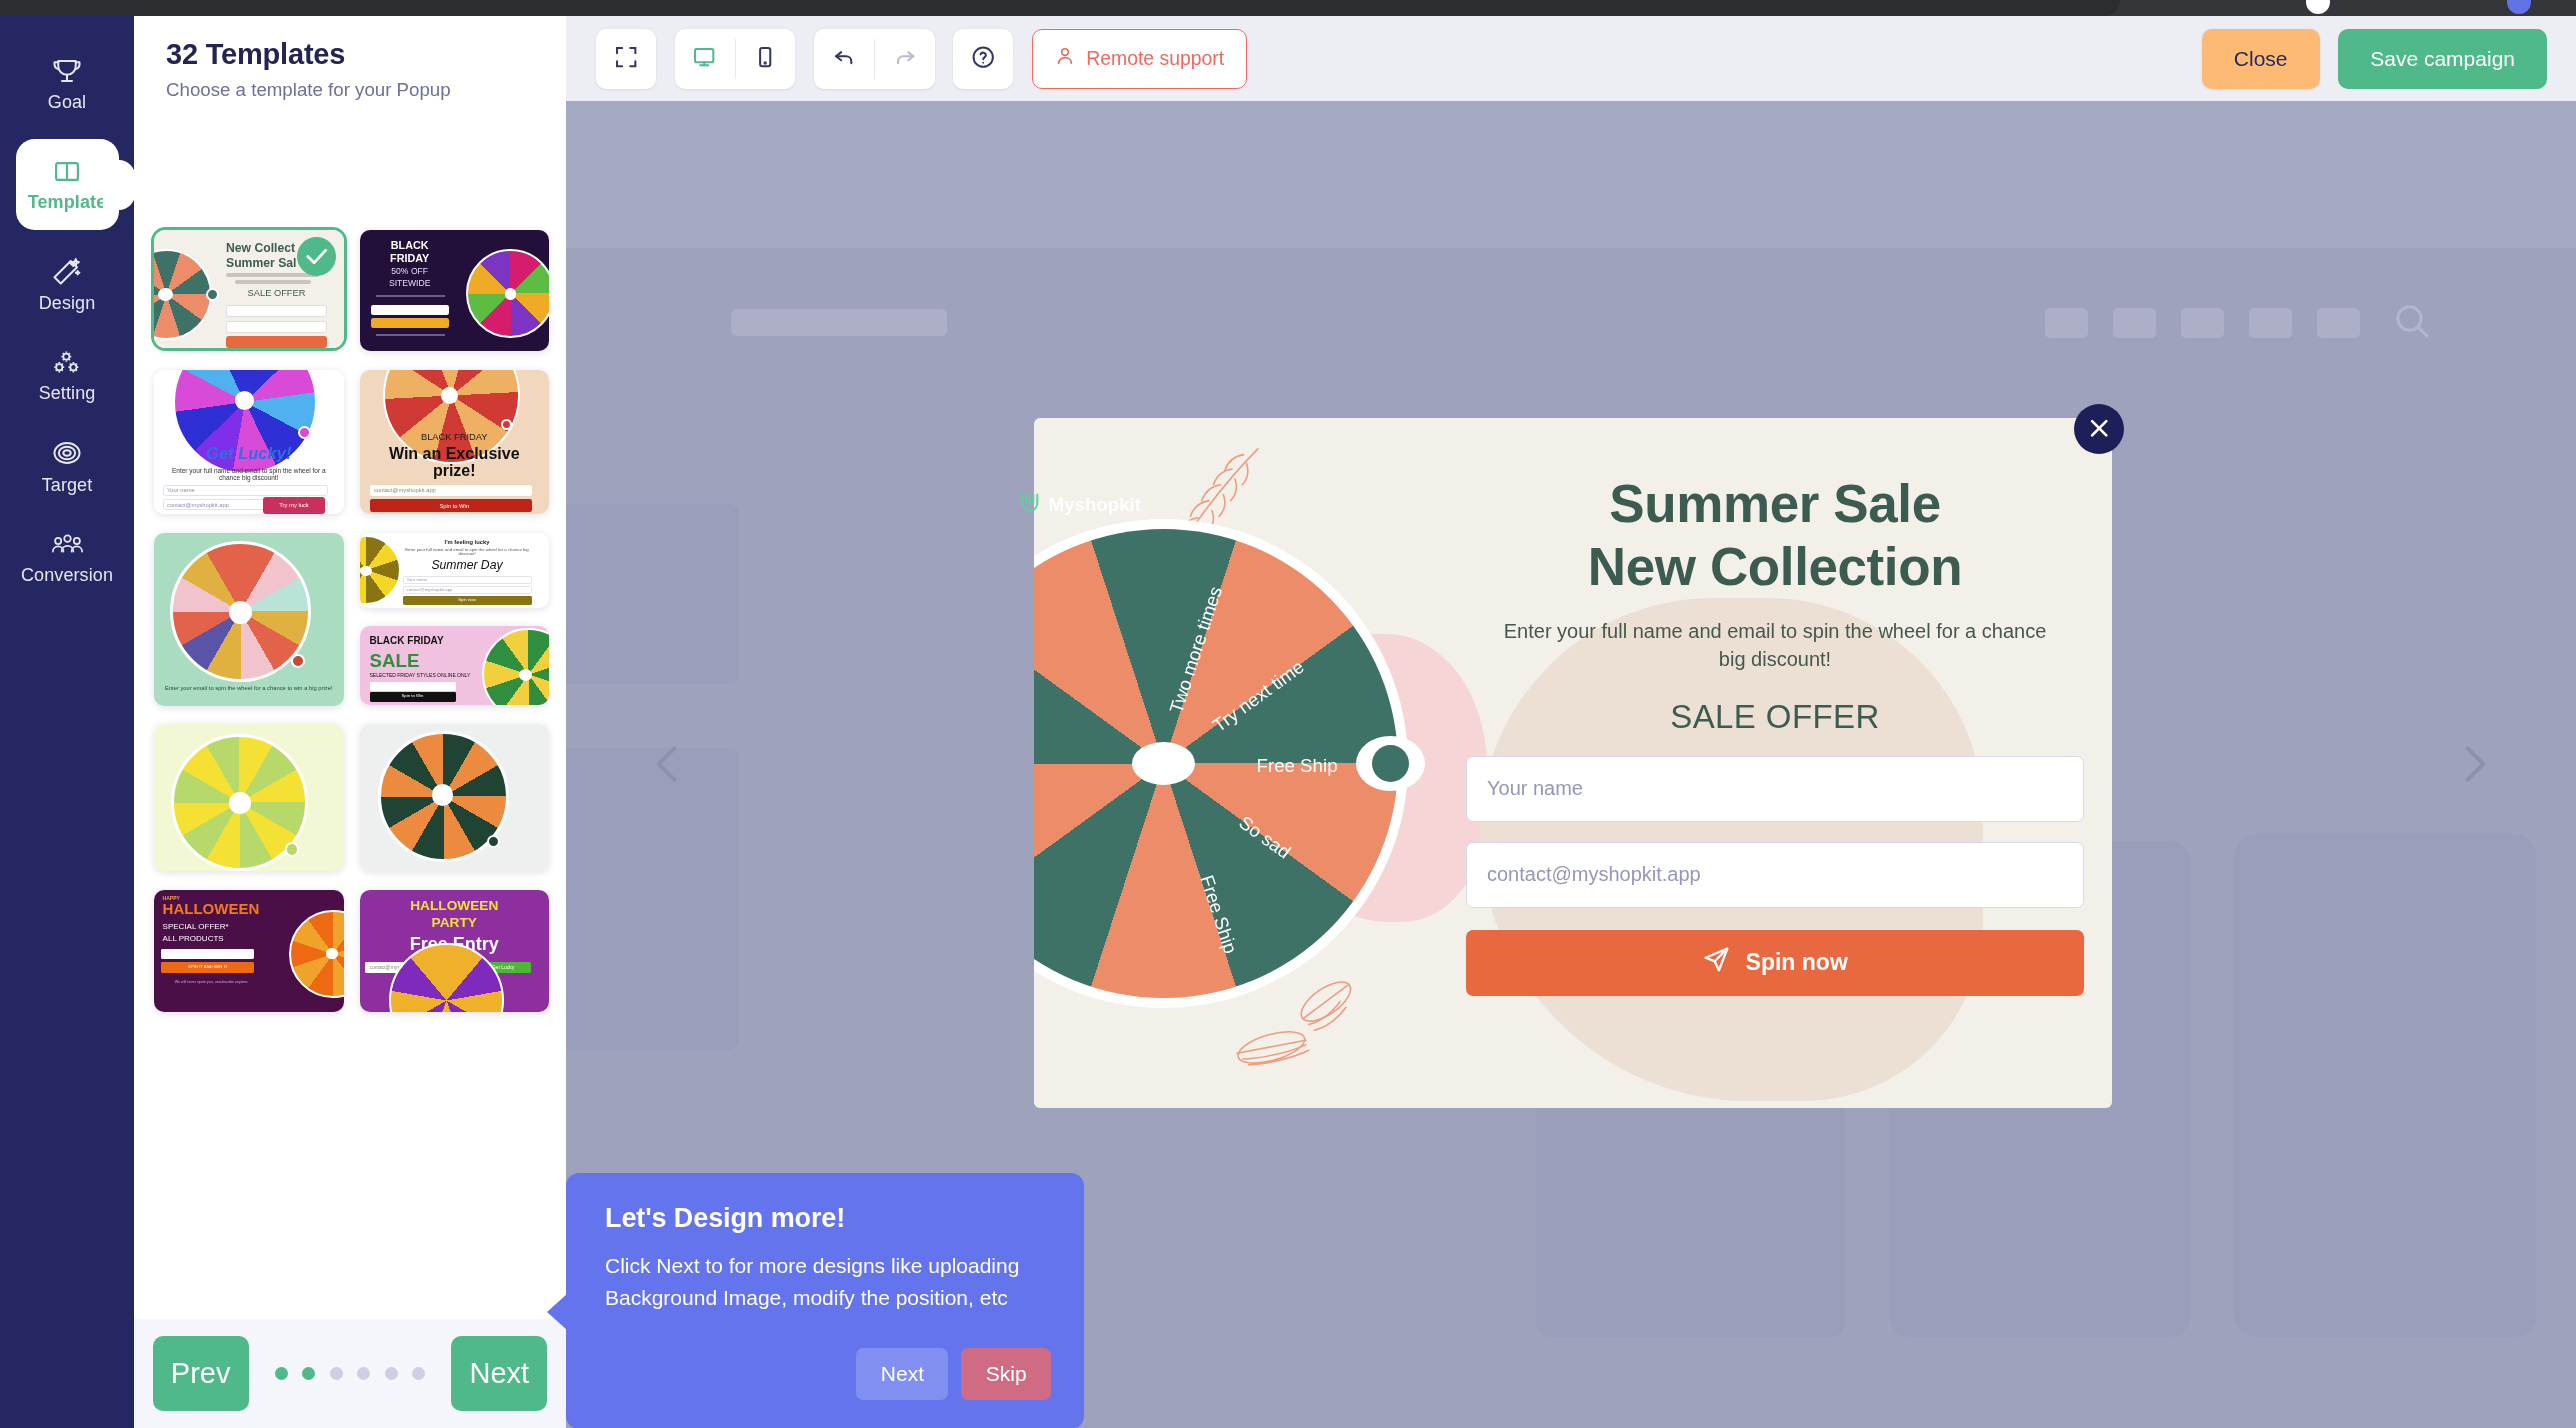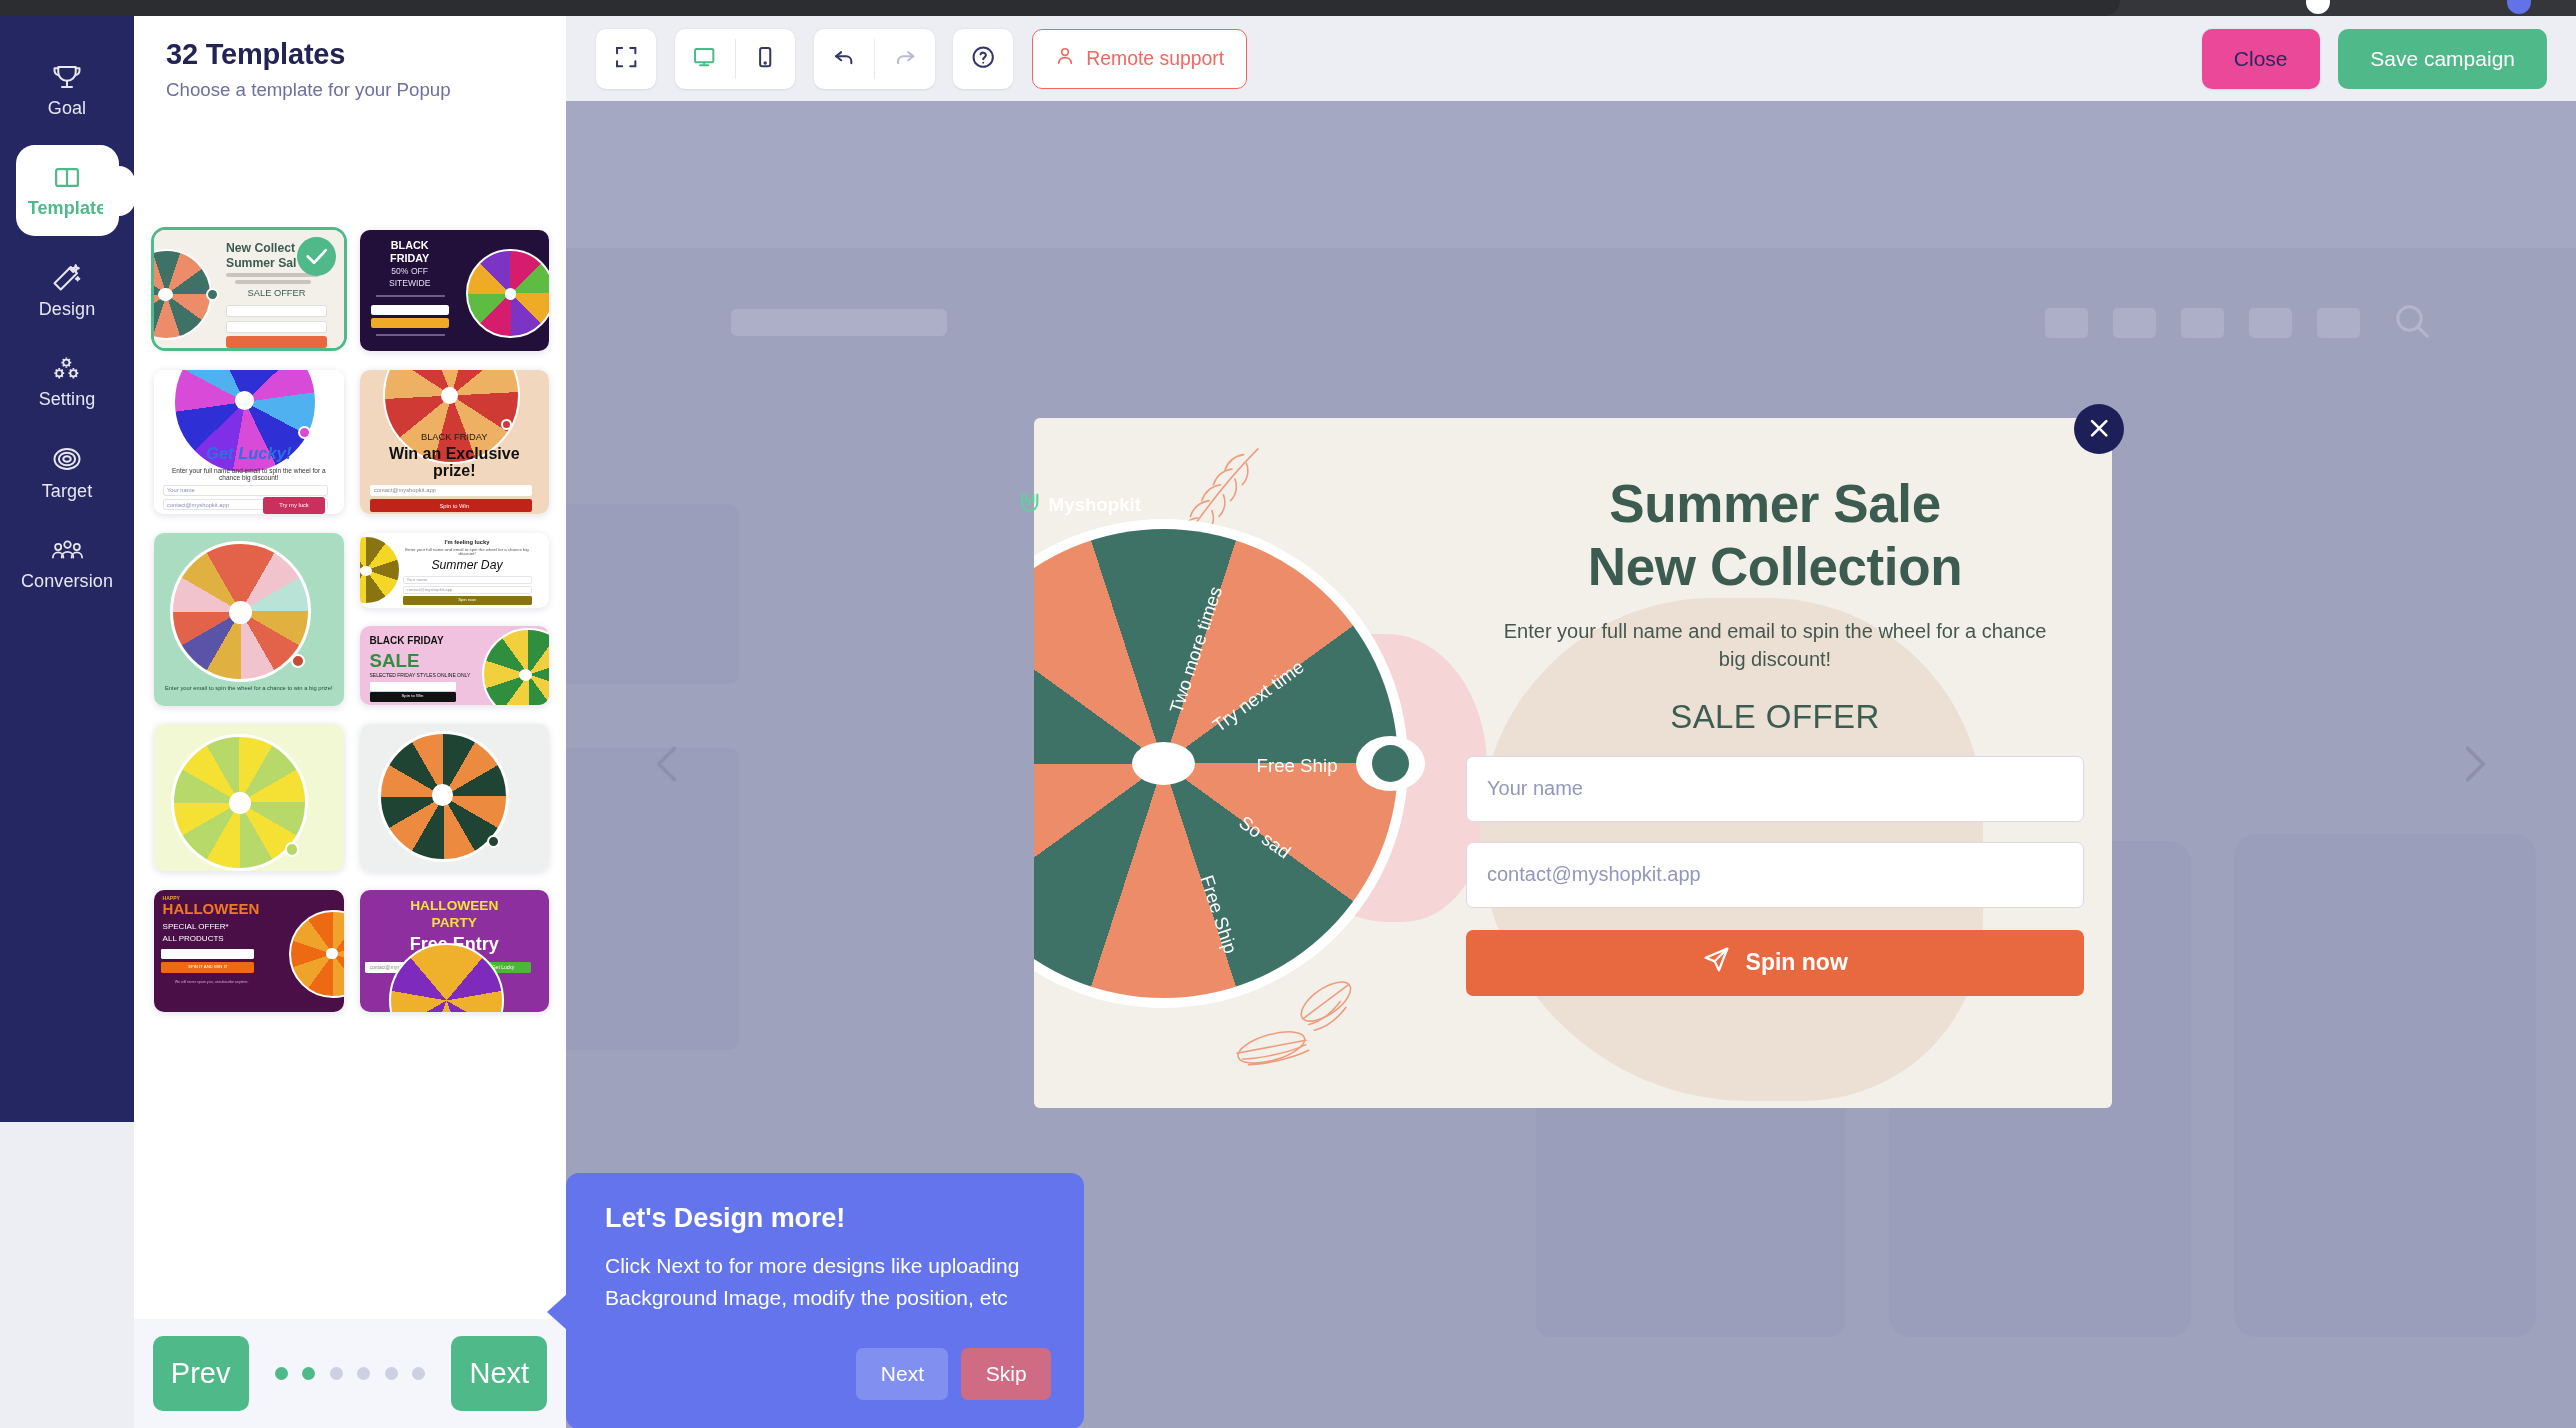--- a/index.html
+++ b/index.html
@@ -20,24 +20,24 @@
     background: #2c2d30; border-bottom-right-radius: 18.7px;
   }
   .chrome-dot {
     position: absolute; top: -10px; width: 24.4px; height: 24.4px; border-radius: 50%;
   }
   .chrome-dot.white { left: 2306px; background: #fff; }
   .chrome-dot.blue  { left: 2507px; background: #6272e8; }
 
   
   .nav-rail {
-    position: absolute; left: 0; top: 16px; width: 134px; height: 1106px;
+    position: absolute; left: 0; top: 16px; width: 134px; height: 1413px;
     background: #252763;
     display: flex; flex-direction: column; align-items: center;
-    padding-top: 29px;
+    padding-top: 23px;
   }
   .nav-item {
     width: 134px; height: 91px;
     display: flex; flex-direction: column; align-items: center; justify-content: center;
     gap: 6.5px; cursor: pointer; position: relative;
   }
   .nav-item .nav-label {
     font-size: 18px; color: #e6e7f0; letter-spacing: 0.1px;
   }
   .nav-item svg { display: block; }
@@ -126,21 +126,21 @@
   }
   .tb-sep { width: 0.7px; height: 40px; background: #e7e8f1; }
   .remote-btn {
     height: 60px; border: 1.4px solid #f1685e; border-radius: 10px;
     background: #fff; color: #f1685e; font-size: 19.4px; cursor: pointer;
     display: flex; align-items: center; gap: 11.5px; padding: 0 21.6px;
     font-family: "Liberation Sans", sans-serif;
   }
   .tb-right { margin-left: auto; display: flex; align-items: center; gap: 18.7px; }
   .close-btn {
-    background: #ec4899; border: none; border-radius: 10px; height: 60px;
+    background: #fdba74; border: none; border-radius: 10px; height: 60px;
     padding: 0 32px; font-size: 21px; color: #272a5e; cursor: pointer;
     box-shadow: 0 0.7px 2.2px rgba(40,40,80,.10);
     font-family: "Liberation Sans", sans-serif;
   }
   .save-btn {
     background: #4fb98a; border: none; border-radius: 10px; height: 60px;
     padding: 0 32px; font-size: 21px; color: #fff; cursor: pointer;
     font-family: "Liberation Sans", sans-serif;
   }
 

